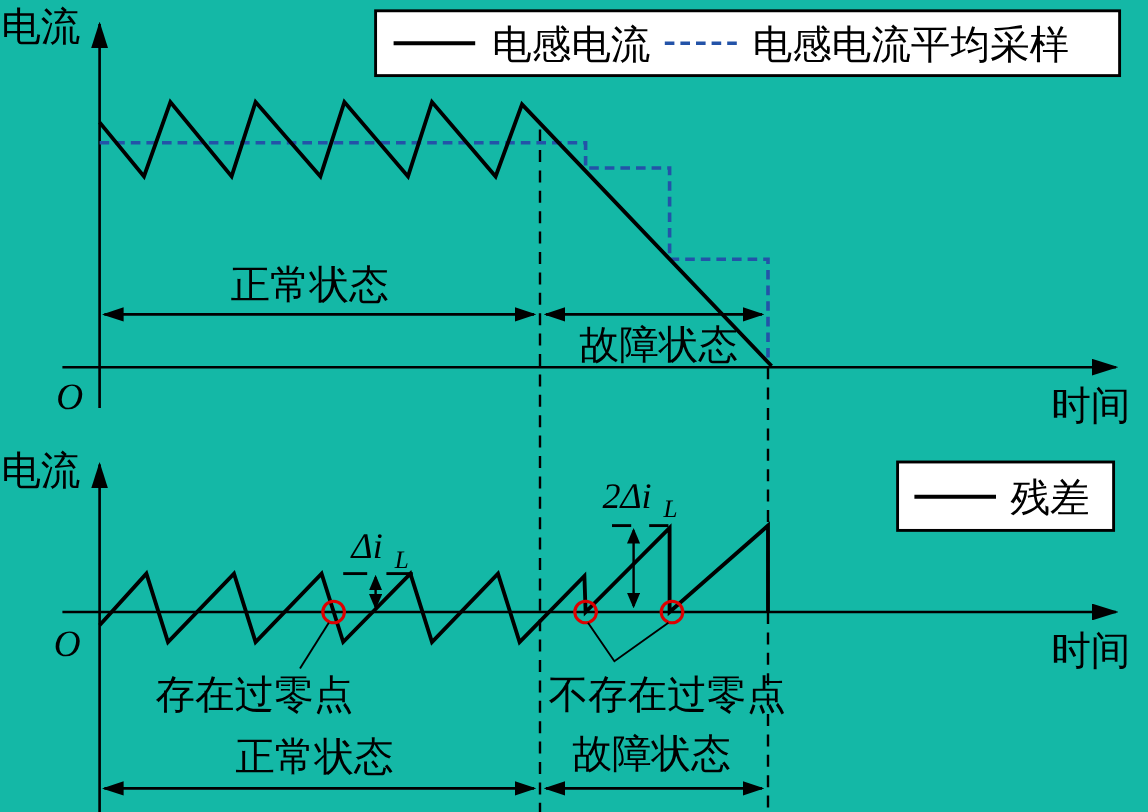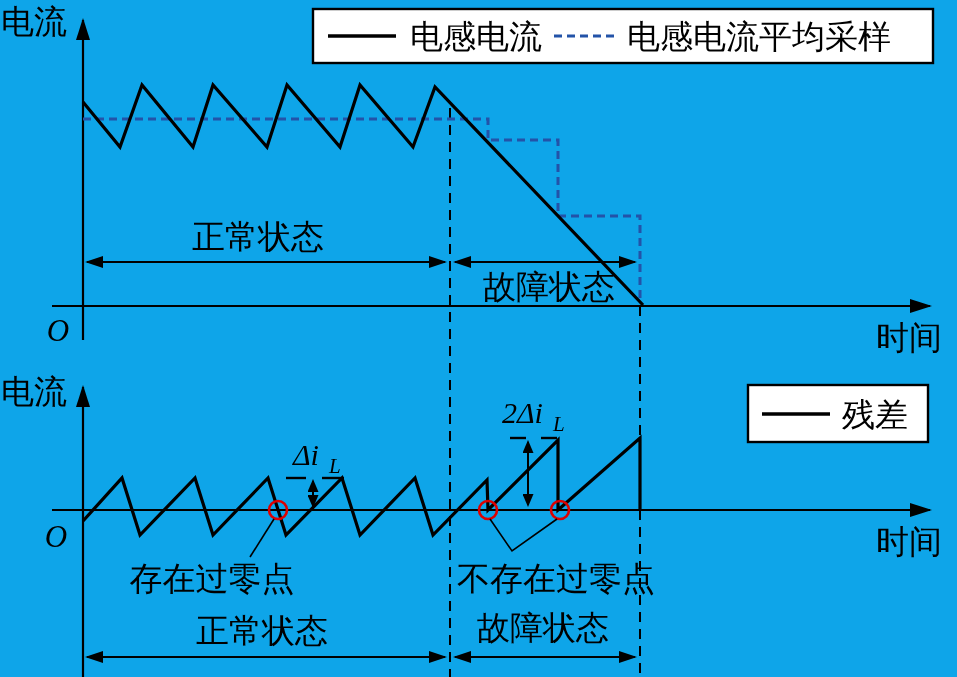--- a/index.html
+++ b/index.html
@@ -1,16 +1,16 @@
 <!DOCTYPE html>
 <html><head>
 <meta charset="utf-8">
 <style>
   html,body{margin:0;padding:0;background:#ffffff;}
-  .stage{position:relative;width:957px;height:677px;background:#0ea5e9;overflow:hidden;}
+  .stage{position:relative;width:957px;height:677px;background:#14b8a6;overflow:hidden;}
   svg{display:block;}
   .cjk{font-family:"Liberation Serif","DejaVu Serif",serif;font-size:33px;fill:#000;}
   .origin{font-family:"Liberation Serif","DejaVu Serif",serif;font-style:italic;font-size:31px;fill:#000;}
   .mathtxt{font-family:"Liberation Serif","DejaVu Serif",serif;font-style:italic;font-size:30px;fill:#000;}
   .mathsub{font-family:"Liberation Serif","DejaVu Serif",serif;font-style:italic;font-size:21px;fill:#000;}
   .axis{stroke:#000;stroke-width:2.2;fill:none;}
   .wave{stroke:#000;stroke-width:3.2;fill:none;stroke-linejoin:miter;stroke-miterlimit:8;}
   .avg{stroke-width:3;fill:none;stroke-dasharray:8 5;}
   .vguide{stroke:#000;stroke-width:2;fill:none;stroke-dasharray:10 7;}
   .spanarrow{stroke:#000;stroke-width:2.2;fill:none;}

